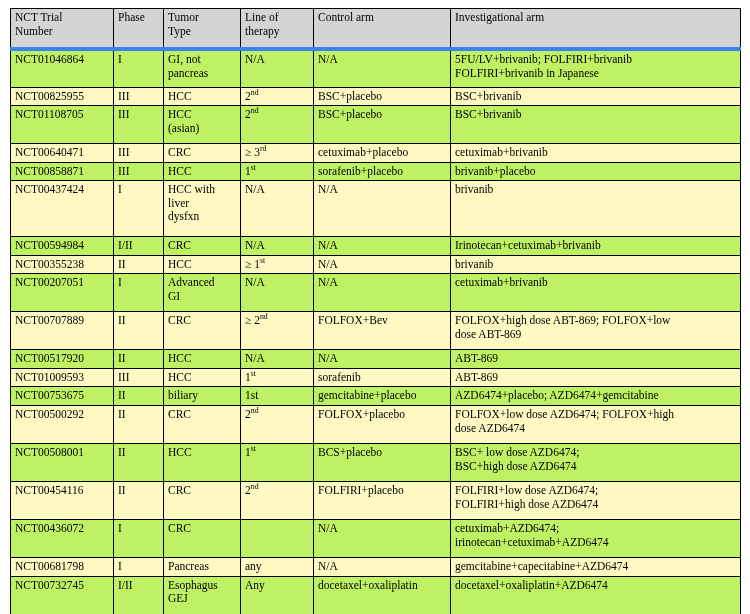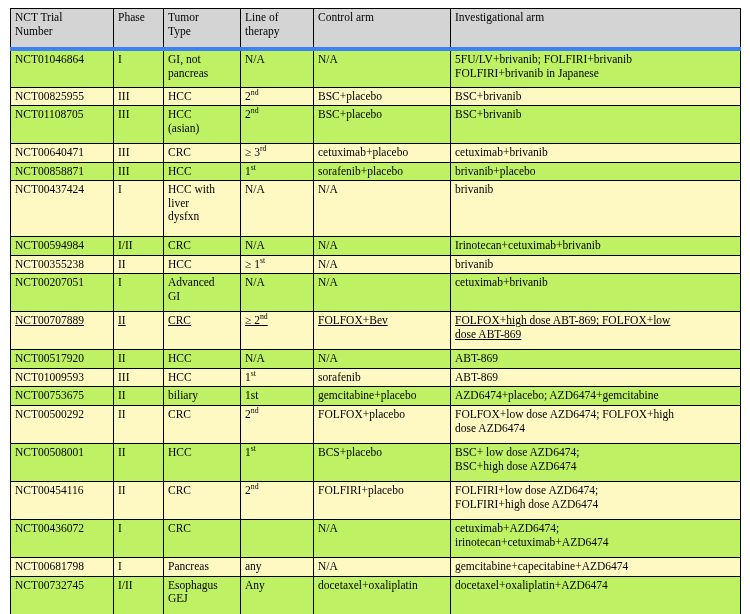--- a/index.html
+++ b/index.html
@@ -162,21 +162,21 @@
         </tr>
         <tr class="plain" style="height: 38px;">
           <td>NCT00207051</td>
           <td>I</td>
           <td>Advanced
 GI</td>
           <td>N/A</td>
           <td>N/A</td>
           <td>cetuximab+brivanib</td>
         </tr>
-        <tr class="shaded" style="height: 38px; text-decoration: underline;">
+        <tr class="shaded" style="height: 38px;">
           <td>NCT00707889</td>
           <td>II</td>
           <td>CRC</td>
           <td><span>≥ 2</span><sup>nd</sup></td>
           <td>FOLFOX+Bev</td>
           <td>FOLFOX+high dose ABT-869; FOLFOX+low
 dose ABT-869</td>
         </tr>
         <tr class="plain" style="height: 16px;">
           <td>NCT00517920</td>

